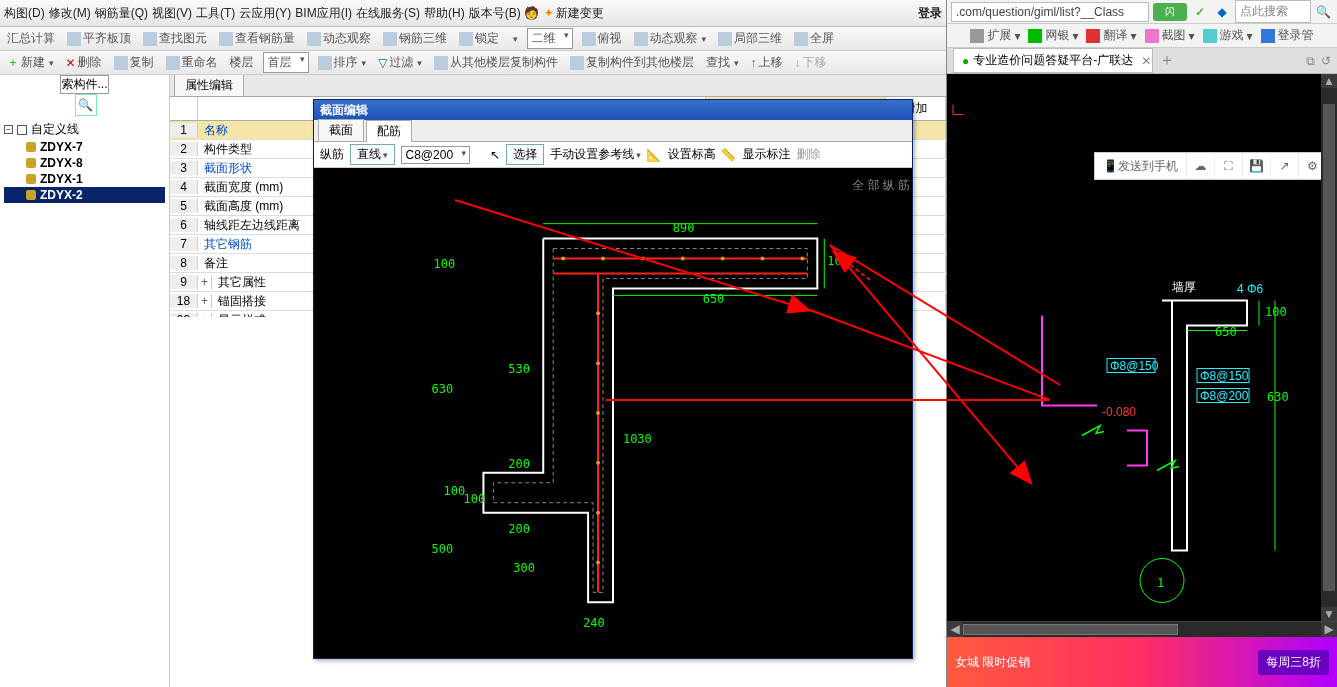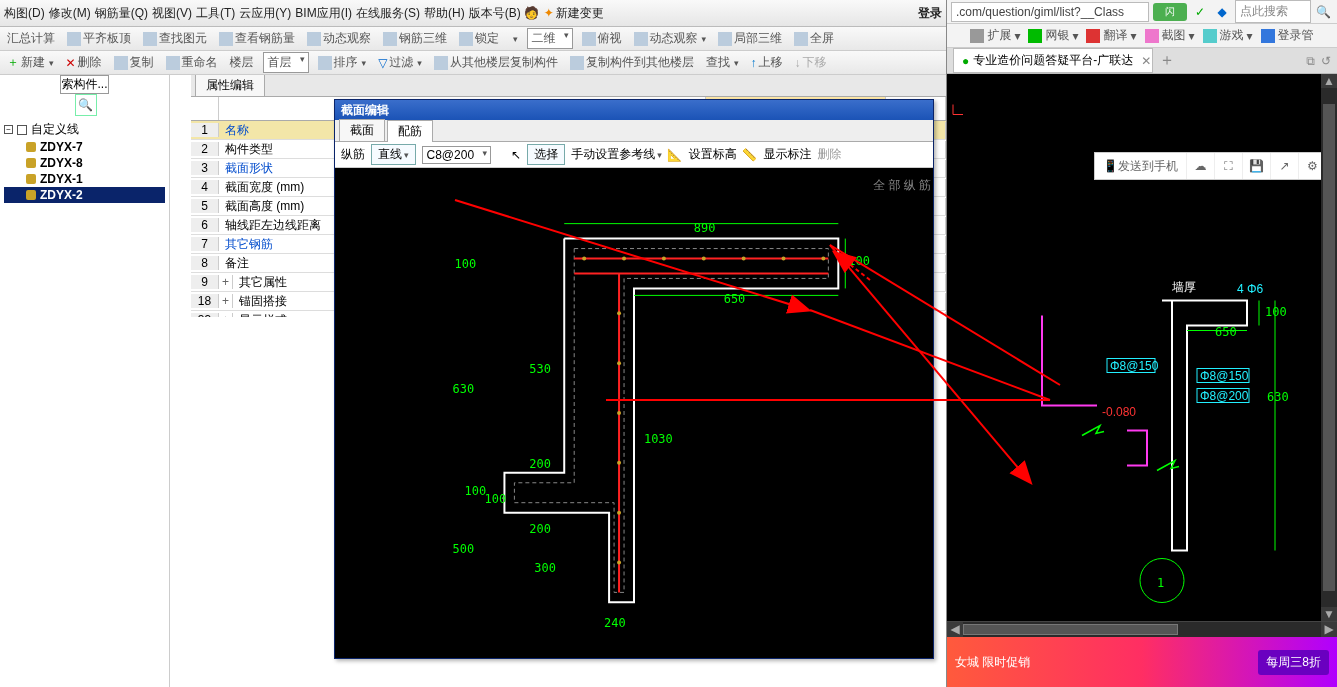--- a/index.html
+++ b/index.html
@@ -29,21 +29,21 @@
 
   .sidebar { width:170px; border-right:1px solid #ccc; display:flex; flex-direction:column; }
   .tree { padding:4px 4px; }
   .tree-root { display:flex; align-items:center; gap:4px; padding:1px 0; }
   .tree-item { display:flex; align-items:center; gap:4px; padding:1px 0 1px 22px;font-weight:bold; }
   .tree-item.sel { background:#0a246a; color:#fff; }
   .gold-dot { width:10px; height:10px; background:#c9a227; border-radius:2px; display:inline-block; }
   .box-ico { width:10px; height:10px; border:1px solid #555; display:inline-block; }
   .minus { width:9px; height:9px; border:1px solid #555; font-size:8px; line-height:7px; text-align:center; }
 
-  .main { flex:1; display:flex; flex-direction:column; overflow:hidden;margin-left:21px; }
+  .main { flex:1; display:flex; flex-direction:column; overflow:hidden; }
   .tabstrip { height:22px; background:#e8e8e8; border-bottom:1px solid #aaa; display:flex; align-items:flex-end; padding-left:4px; }
   .tab { border:1px solid #aaa; border-bottom:none; background:#f7f7f7; padding:2px 10px; margin-right:2px; }
   .proptable { display:flex; border-bottom:1px solid #aaa; }
   .proptable .col { border-right:1px solid #ccc; padding:3px 6px; text-align:center; }
   .proptable .idx { width:28px; }
   .proptable .name { flex:1; }
   .proptable .val { width:180px; background:#ffe9a8; color:#c00; font-weight:bold; }
   .proptable .add { width:60px; }
   .grid-body { height:196px; overflow:hidden; position:relative; }
   .row { display:flex; border-bottom:1px solid #ddd; height:19px; align-items:center; }

